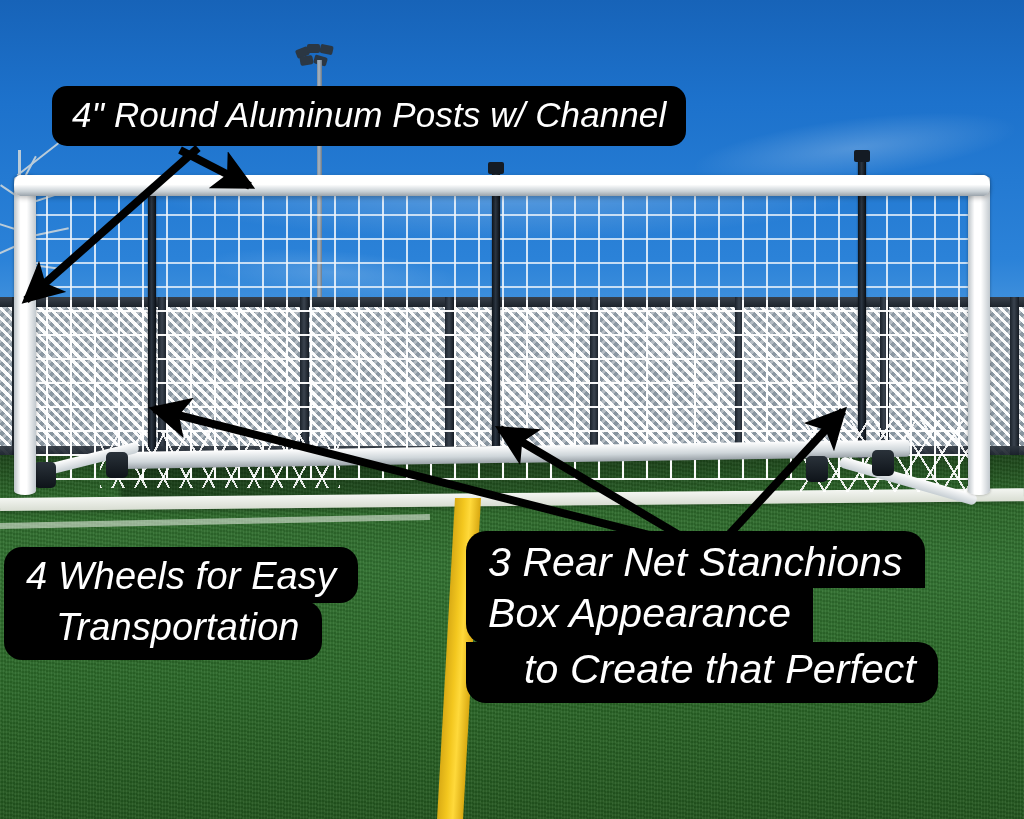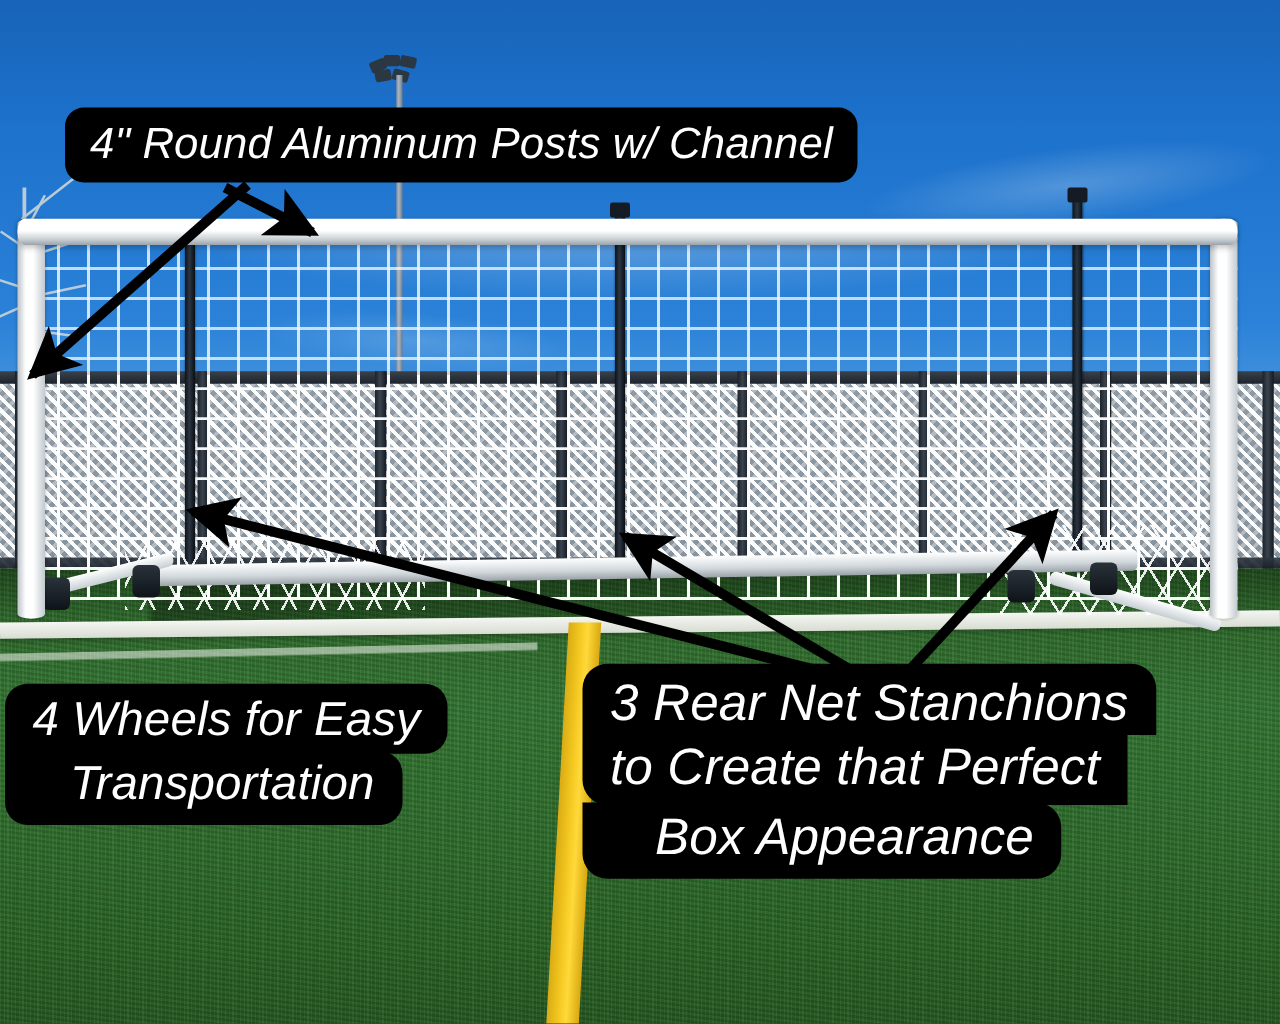--- a/index.html
+++ b/index.html
@@ -393,17 +393,17 @@
     <span class="line">4" Round Aluminum Posts w/ Channel</span>
   </div>
 
   <div class="callout" id="callout-wheels">
     <span class="line">4 Wheels for Easy</span>
     <span class="line">Transportation</span>
   </div>
 
   <div class="callout" id="callout-stanchions">
     <span class="line">3 Rear Net Stanchions</span>
+    <span class="line">Box Appearance</span>
     <span class="line">to Create that Perfect</span>
-    <span class="line">Box Appearance</span>
   </div>
 
 </div>
 
 </body></html>

